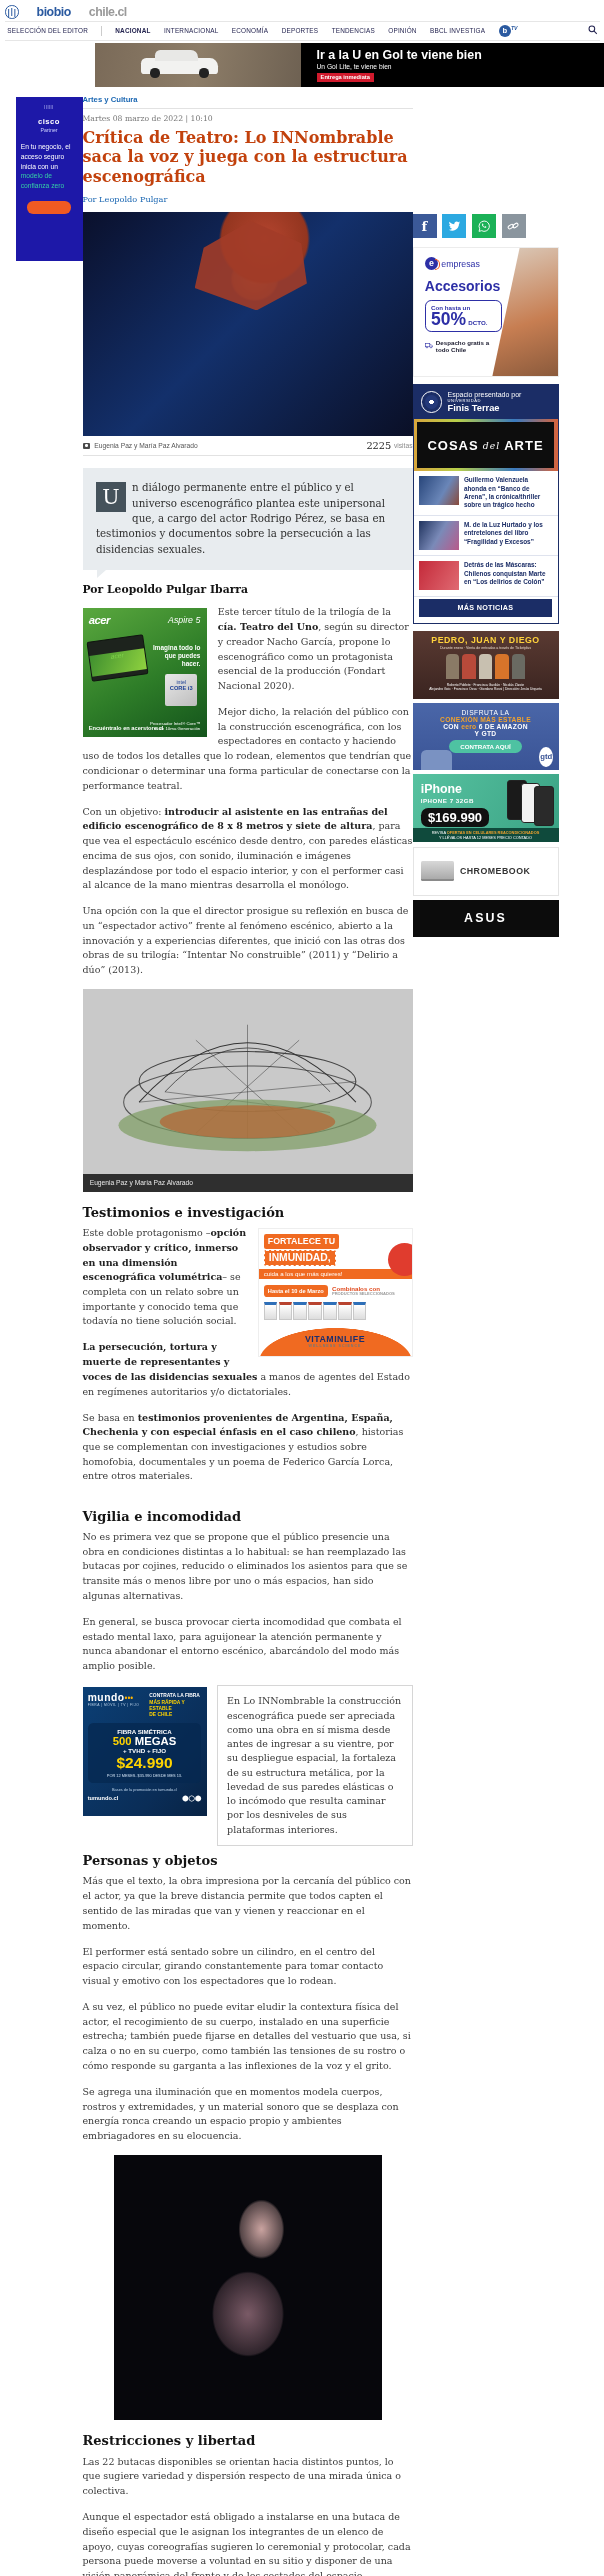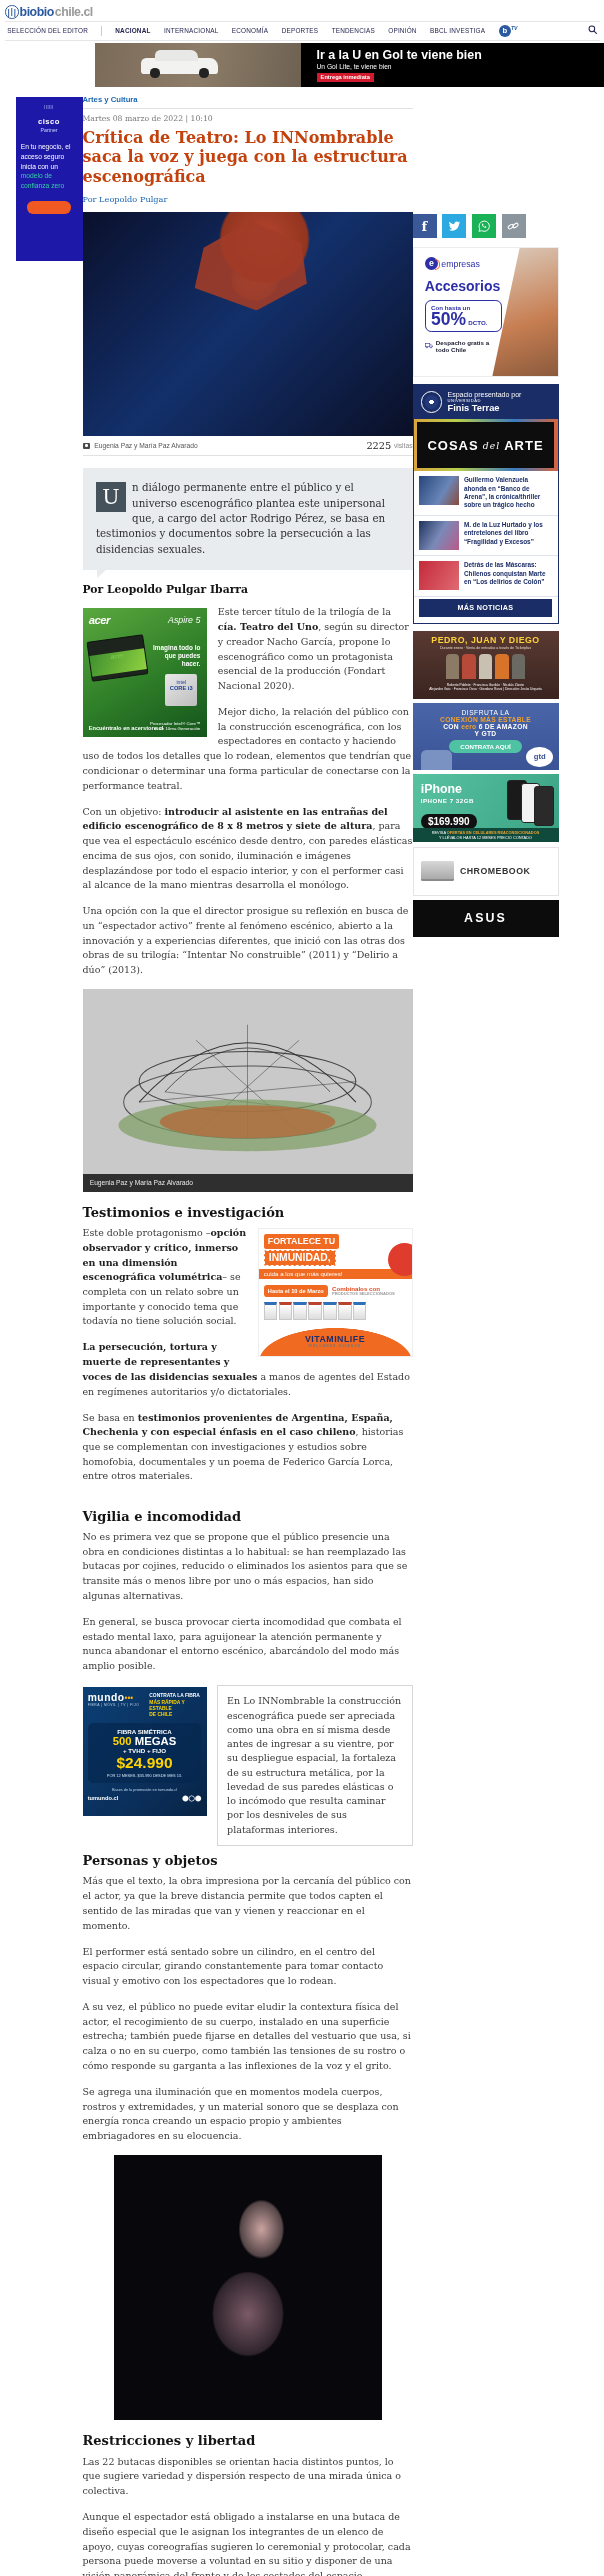--- a/index.html
+++ b/index.html
@@ -1,19 +1,19 @@
 <!DOCTYPE html>
 <html style="font-size:8.2px"><head>
 <meta charset="utf-8">
 <style>
   * { margin:0; padding:0; box-sizing:border-box; }
   body { width:605px; background:#fff; font-family:"Liberation Sans", sans-serif; color:#333; }
   .hdr { padding:3.1px 5.2px 0 5.2px; }
   .logo-row { display:flex; align-items:center; height:17.5px; }
-  .logo { display:flex; align-items:center; gap:1px; cursor:pointer; }
+  .logo { display:flex; align-items:center; gap:18px; cursor:pointer; }
   .logo-mark { width:13.4px; height:13.4px; border-radius:50%; border:1.5px solid #2b5aa0; position:relative; }
   .logo-mark::after { content:""; position:absolute; left:50%; top:1.5px; width:1.5px; height:8.2px; background:#2b5aa0; transform:translateX(-50%); box-shadow:-3.1px 1px 0 0 #2b5aa0, 3.1px 1px 0 0 #2b5aa0; }
   .logo-t1 { font-size:12.4px; font-weight:bold; color:#2b5aa0; letter-spacing:-0.5px; }
   .logo-t2 { font-size:12.4px; font-weight:bold; color:#9a9a9a; letter-spacing:-0.5px; }
   .nav-row { border-top:0.5px solid #e6e6e6; border-bottom:0.5px solid #e6e6e6; height:20.6px; display:flex; align-items:center; gap:13.4px; padding:0 2.1px; }
   .nav-item { font-size:6.4px; letter-spacing:0.2px; color:#23234f; cursor:pointer; white-space:nowrap; }
   .nav-item.active { font-weight:bold; }
   .nav-sep { width:0.5px; height:9.3px; background:#ccc; }
   .bbtv { display:flex; align-items:flex-start; cursor:pointer; }
   .bbtv-circle { width:12.4px; height:12.4px; border-radius:50%; background:#2b5aa0; color:#fff; font-weight:bold; font-size:7.7px; text-align:center; line-height:12.4px; }
@@ -176,26 +176,26 @@
   .pp:nth-child(2){background:#b84a3a;} .pp:nth-child(3){background:#c8c0b0;} .pp:nth-child(4){background:#d8742a;} .pp:nth-child(5){background:#6a6a62;}
   .pedro-c { text-align:center; font-size:3.3px; color:#ffd23c; margin-top:3.1px; line-height:1.4; }
   .pedro-c span { color:#fff; }
 
   .gtd-ad { width:146px; height:67px; background:linear-gradient(#4a66a8,#3a5496); position:relative; overflow:hidden; cursor:pointer; margin-bottom:4.1px; padding-top:5.2px; text-align:center; font-family:"Liberation Sans",sans-serif; }
   .gtd-l1 { color:#fff; font-size:6.7px; letter-spacing:0.5px; }
   .gtd-l2 { font-size:6.7px; font-weight:bold; letter-spacing:0.3px; }
   .gtd-l2 .o { color:#f0a22e; } .gtd-l2 .w { color:#fff; }
   .gtd-btn { display:inline-block; margin-top:3.1px; background:#4ec2a2; color:#fff; font-weight:bold; font-size:6.2px; padding:3.1px 11.3px; border-radius:7.2px; cursor:pointer; }
   .gtd-man { position:absolute; left:8.2px; bottom:-3.1px; width:31px; height:23px; background:#7a92c2; border-radius:5.2px 5.2px 0 0; }
-  .gtd-logo { position:absolute; right:5.2px; bottom:3.1px; width:27px; height:20.6px; border-radius:50%; background:#fff; color:#3a5496; font-weight:bold; font-size:7.7px; line-height:20.6px; text-align:center; }
+  .gtd-logo { position:absolute; right:5.2px; bottom:3.1px; width:14px; height:20.6px; border-radius:50%; background:#fff; color:#3a5496; font-weight:bold; font-size:7.7px; line-height:20.6px; text-align:center; }
 
   .iphone-ad { width:146px; height:68px; background:linear-gradient(120deg,#57c2a0,#3aa284); position:relative; overflow:hidden; cursor:pointer; margin-bottom:4.1px; padding:7.2px 0 0 8.2px; font-family:"Liberation Sans",sans-serif; }
   .ip-brand { color:#fff; font-size:12.4px; font-weight:bold; }
   .ip-model { color:#fff; font-size:6.2px; font-weight:bold; letter-spacing:0.5px; margin-top:1px; }
-  .ip-price { display:inline-block; background:#111; color:#fff; font-weight:bold; font-size:10px; padding:2.1px 7.2px; border-radius:7.2px; margin-top:10px; }
+  .ip-price { display:inline-block; background:#111; color:#fff; font-weight:bold; font-size:13px; padding:2.1px 7.2px; border-radius:7.2px; margin-top:4px; }
   .ip-phones { position:absolute; right:5.2px; top:5.2px; width:46px; height:43px; }
   .ph { position:absolute; width:19.6px; height:40px; border-radius:3.1px; border:1px solid #222; }
   .ph1 { background:#1a1a1a; left:0; top:0; } .ph2 { background:#f2f2f2; left:13.4px; top:3.1px; } .ph3 { background:#2a2a2a; left:27px; top:6.2px; }
   .ip-foot { position:absolute; bottom:0; left:0; width:100%; background:#0f4a3c; color:#fff; font-size:3.9px; text-align:center; padding:2.1px 0; }
   .ip-foot b { color:#f0a22e; }
 
   .chrome-ad { width:146px; height:49px; background:#fff; border:0.5px solid #e4e4e4; display:flex; align-items:center; gap:6.2px; padding:0 7.2px; cursor:pointer; margin-bottom:4.1px; }
   .chrome-laptop { width:33px; height:20.6px; background:linear-gradient(#d8d8d8,#aaa); border-radius:1.5px; border-bottom:2.6px solid #8a8a8a; }
   .chrome-t { font-size:8.8px; font-weight:bold; color:#333; letter-spacing:0.5px; }
   .asus-ad { width:146px; height:37px; background:#0c0c0c; color:#fff; display:flex; align-items:center; justify-content:center; font-size:12.4px; font-weight:bold; letter-spacing:2.1px; cursor:pointer; }

